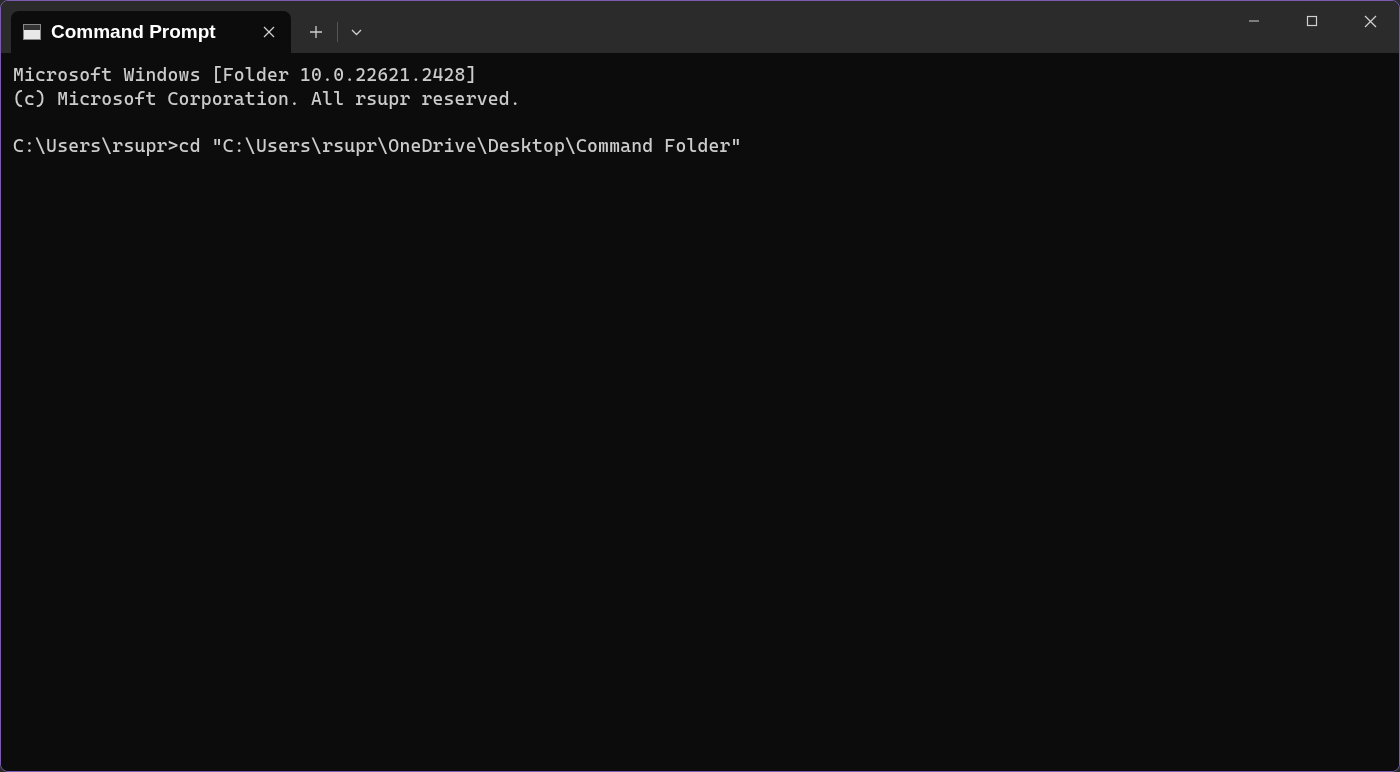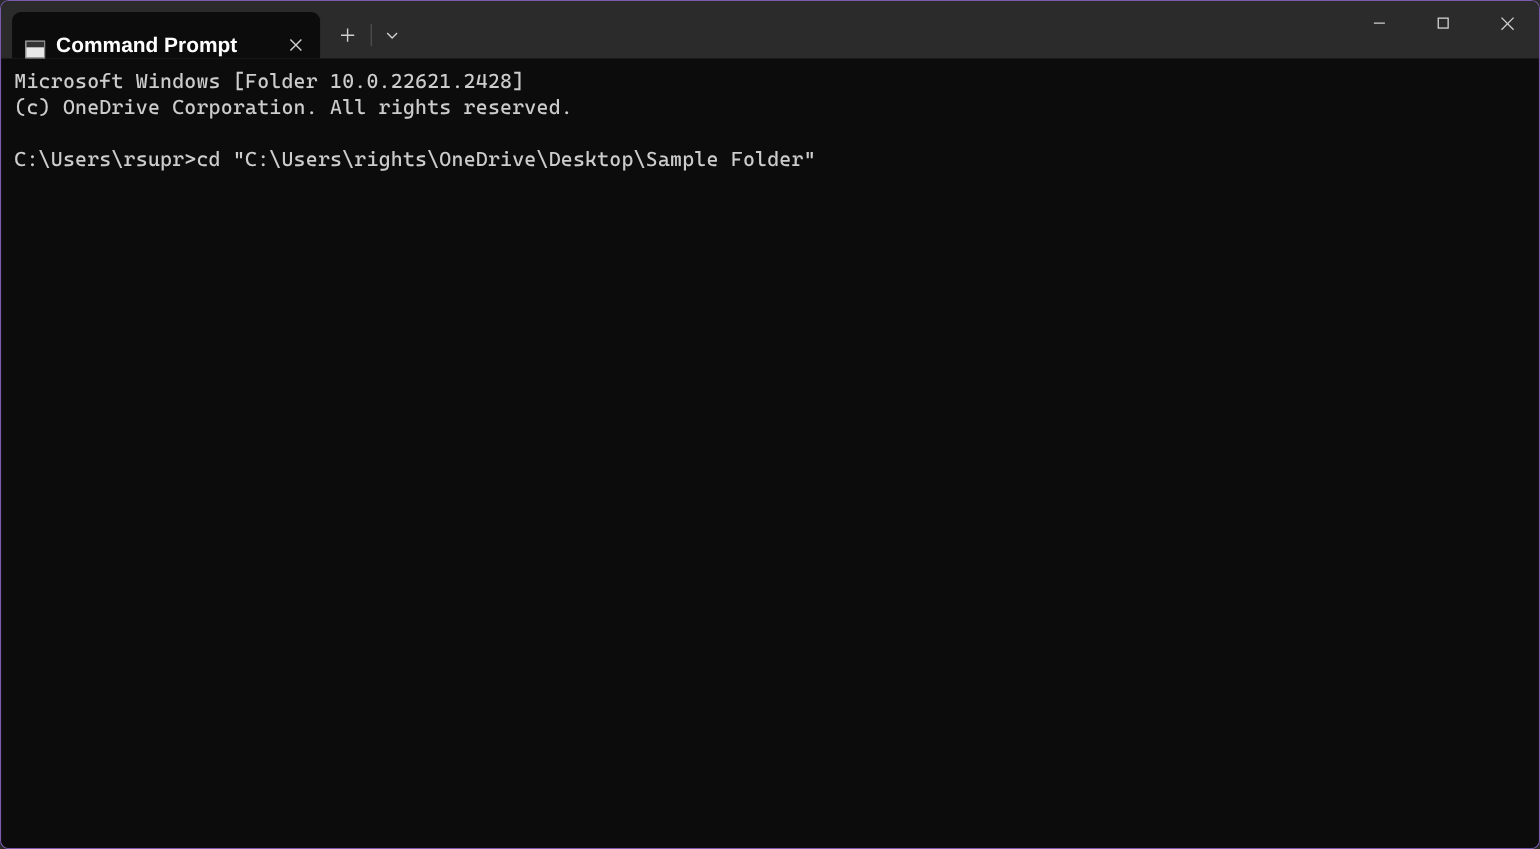--- a/index.html
+++ b/index.html
@@ -21,21 +21,21 @@
       background: #2b2b2b;
       display: flex;
       align-items: flex-end;
       padding-left: 10px;
       position: relative;
     }
     .tab {
       background: #0c0c0c;
       height: 42px;
       display: flex;
-      align-items: flex-end;
+      align-items: center;
       padding: 0 10px 0 12px;
       border-radius: 8px 8px 0 0;
       gap: 10px;
       min-width: 280px;
     }
     .tab-icon {
       width: 18px;
       height: 16px;
       background: #e8e8e8;
       border: 1px solid #888;
@@ -173,14 +173,14 @@
     <div class="win-btn">
       <svg width="13" height="13" viewBox="0 0 13 13">
         <line x1="1" y1="1" x2="12" y2="12" stroke-width="1.2"></line>
         <line x1="12" y1="1" x2="1" y2="12" stroke-width="1.2"></line>
       </svg>
     </div>
   </div>
 </div>
 
 <div class="terminal-body"><span>Microsoft Windows [Folder 10.0.22621.2428]</span>
-<span>(c) OneDrive Corporation. All rights reserved.</span>
-<div class="blank-line"></div><span>C:\Users\rsupr&gt;</span><span>cd "C:\Users\rights\OneDrive\Desktop\Sample Folder"</span></div>
+<span>(c) Microsoft Corporation. All rsupr reserved.</span>
+<div class="blank-line"></div><span>C:\Users\rsupr&gt;</span><span>cd "C:\Users\rsupr\OneDrive\Desktop\Command Folder"</span></div>
 
 </body></html>

